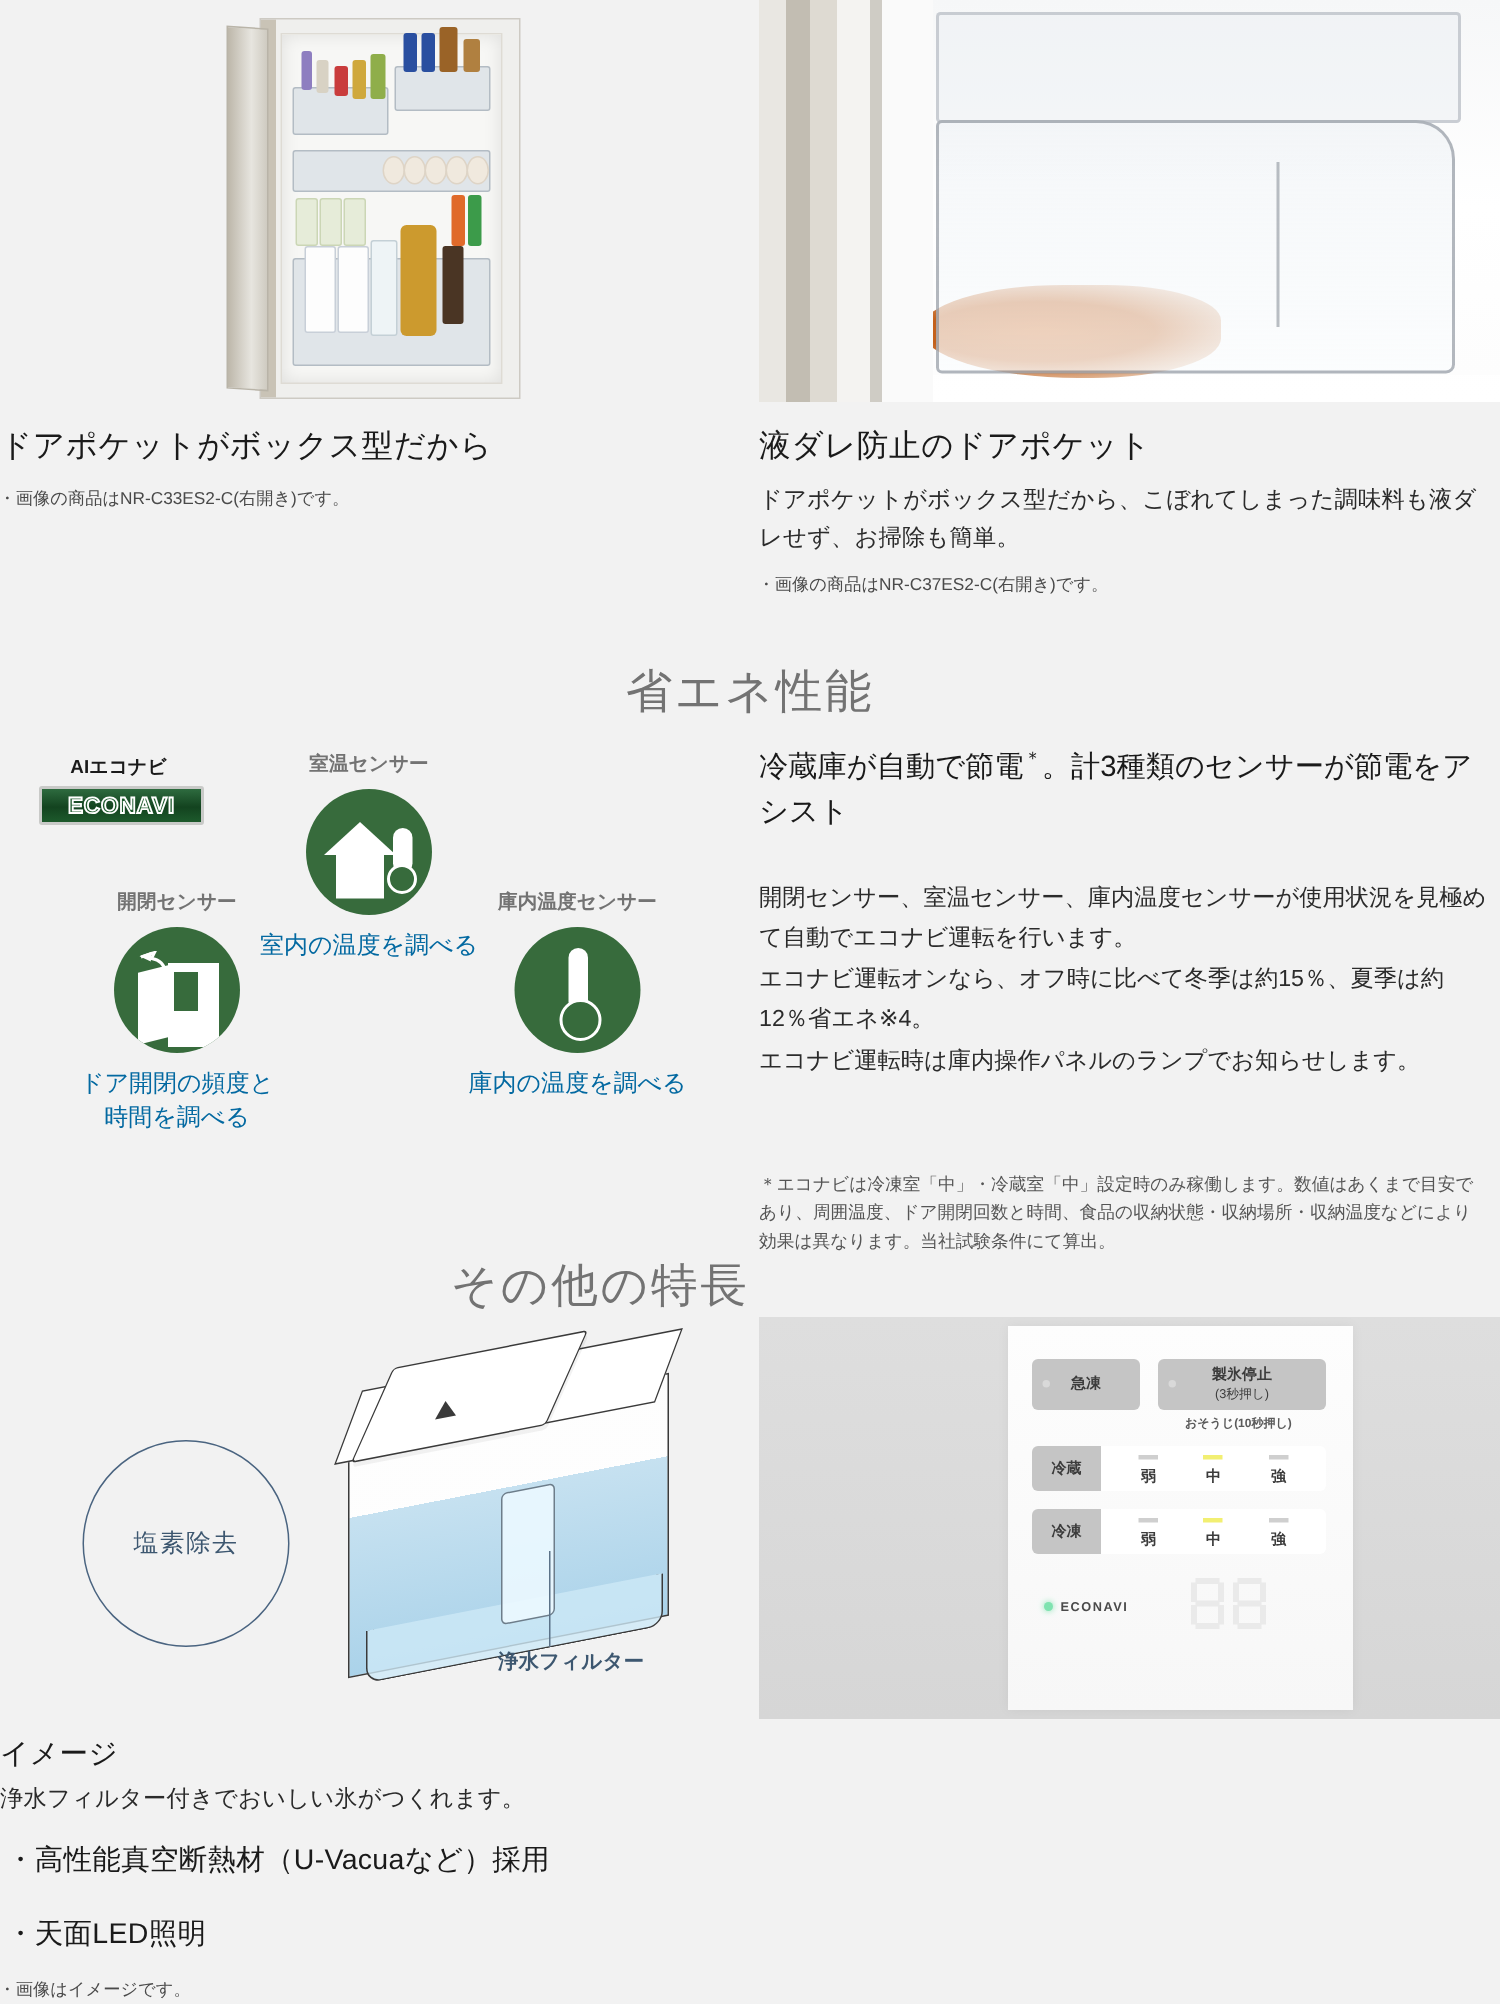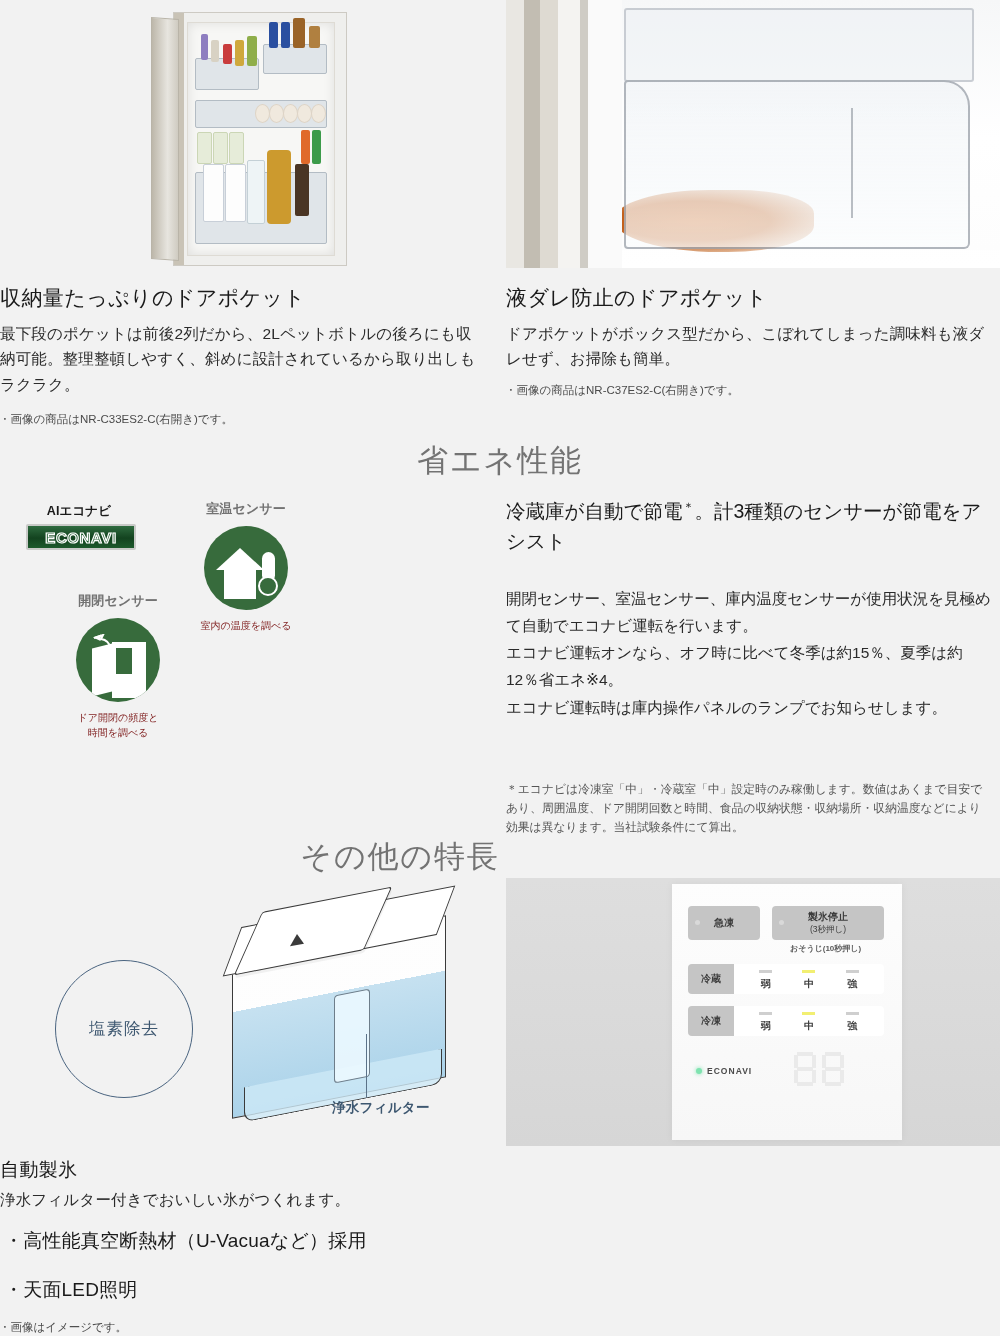--- a/index.html
+++ b/index.html
@@ -63,21 +63,21 @@
      background:linear-gradient(180deg,#2e6b3f,#13431f 55%,#1d5a2c);
      border:2px solid #c9cac8;border-radius:2px;display:flex;align-items:center;justify-content:center;}
   .econavi-logo span{font-size:15px;font-weight:700;letter-spacing:.04em;color:#1d5a2c;
      -webkit-text-stroke:1.2px #ffffff;}
   .ai-label{position:absolute;left:26px;top:503px;width:106px;text-align:center;
      font-size:12.5px;font-weight:700;color:#1a1a1a;letter-spacing:.01em;}
 
   .sensor{position:absolute;text-align:center;}
   .sensor .s-title{font-size:13px;font-weight:700;color:#737373;letter-spacing:.01em;}
   .circ{width:84px;height:84px;border-radius:50%;background:#376b3c;margin:8px auto 0;position:relative;overflow:hidden;}
-  .s-desc{font-size:10px;color:#7f1d1d;line-height:1.45;margin-top:9px;}
+  .s-desc{font-size:16px;color:#0369a1;line-height:1.45;margin-top:9px;}
 
   .ic-arrow{position:absolute;left:16px;top:16px;width:22px;height:16px;}
   .ic-door-open{position:absolute;left:16px;top:28px;width:20px;height:48px;background:#fff;transform:skewY(-14deg);}
   .ic-door-frame{position:absolute;left:36px;top:24px;width:34px;height:56px;background:#fff;}
   .ic-door-hole{position:absolute;left:40px;top:30px;width:16px;height:26px;background:#376b3c;}
   .ic-house{position:absolute;left:12px;top:22px;width:0;height:0;border-left:24px solid transparent;border-right:24px solid transparent;border-bottom:22px solid #fff;}
   .ic-house-b{position:absolute;left:20px;top:43px;width:32px;height:30px;background:#fff;}
   .ic-thermo{position:absolute;width:13px;background:#fff;border-radius:7px;}
   .ic-bulb{position:absolute;border:2.5px solid #fff;border-radius:50%;background:#376b3c;}
 
@@ -191,22 +191,21 @@
     <div class="pr-bg"></div>
     <div class="pr-panel"></div>
     <div class="pr-shelf-top"></div>
     <div class="pr-spill"></div>
     <div class="pr-pocket"></div>
     <div class="pr-divider"></div>
     <div class="pr-wall"></div>
   </div>
 
   <div class="cap-l">
-    <div class="h-feature">収納量たっぷりのドアポケット</div>
-    <div class="body-txt" style="margin-top:10px;">最下段のポケットは前後2列だから、2Lペットボトルの後ろにも収納可能。整理整頓しやすく、斜めに設計されているから取り出しもラクラク。</div>
+    <div class="h-feature">ドアポケットがボックス型だから</div>
     <div class="note" style="margin-top:14px;">画像の商品はNR-C33ES2-C(右開き)です。</div>
   </div>
 
   <div class="cap-r">
     <div class="h-feature">液ダレ防止のドアポケット</div>
     <div class="body-txt" style="margin-top:10px;">ドアポケットがボックス型だから、こぼれてしまった調味料も液ダレせず、お掃除も簡単。</div>
     <div class="note" style="margin-top:10px;">画像の商品はNR-C37ES2-C(右開き)です。</div>
   </div>
 
   <div class="section-title" style="position:absolute;left:0;top:440px;width:1000px;">省エネ性能</div>
@@ -235,20 +234,28 @@
     <div class="s-title">室温センサー</div>
     <div class="circ">
       <div class="ic-house"></div>
       <div class="ic-house-b"></div>
       <div class="ic-thermo" style="left:58px;top:26px;height:30px;"></div>
       <div class="ic-bulb" style="left:54px;top:50px;width:16px;height:16px;"></div>
     </div>
     <div class="s-desc" style="white-space:pre-line;">室内の温度を調べる</div>
   </div>
 
+  <div class="sensor" style="left:295px;top:592px;width:180px;">
+    <div class="s-title">庫内温度センサー</div>
+    <div class="circ">
+      <div class="ic-thermo" style="left:36px;top:14px;height:42px;"></div>
+      <div class="ic-bulb" style="left:30px;top:48px;width:24px;height:24px;"></div>
+    </div>
+    <div class="s-desc" style="white-space:pre-line;">庫内の温度を調べる</div>
+  </div>
 
   <div class="lead"><span>冷蔵庫が自動で節電</span><span class="sup">＊</span><span>。計3種類のセンサーが節電をアシスト</span></div>
 
   <div class="desc" style="white-space:pre-line;">開閉センサー、室温センサー、庫内温度センサーが使用状況を見極めて自動でエコナビ運転を行います。
 エコナビ運転オンなら、オフ時に比べて冬季は約15％、夏季は約12％省エネ※4。
 エコナビ運転時は庫内操作パネルのランプでお知らせします。</div>
   <div class="foot">＊エコナビは冷凍室「中」・冷蔵室「中」設定時のみ稼働します。数値はあくまで目安であり、周囲温度、ドア開閉回数と時間、食品の収納状態・収納場所・収納温度などにより効果は異なります。当社試験条件にて算出。</div>
 
   <div class="section-title" style="position:absolute;left:0;top:836px;width:800px;">その他の特長</div>
 
@@ -339,21 +346,21 @@
             <i class="g"></i>
             <i class="e"></i>
             <i class="c"></i>
             <i class="d"></i>
           </div>
       </div>
     </div>
   </div>
 
   <div class="bot-l">
-    <div class="h-feature" style="font-size:19px;">自動製氷</div>
+    <div class="h-feature" style="font-size:19px;">イメージ</div>
     <div class="body-txt" style="margin-top:4px;">浄水フィルター付きでおいしい氷がつくれます。</div>
     <ul class="bullets">
       <li>高性能真空断熱材（U-Vacuaなど）採用</li>
       <li>天面LED照明</li>
     </ul>
     <div class="note" style="margin-top:-8px;">画像はイメージです。</div>
   </div>
 
 
 </div>

